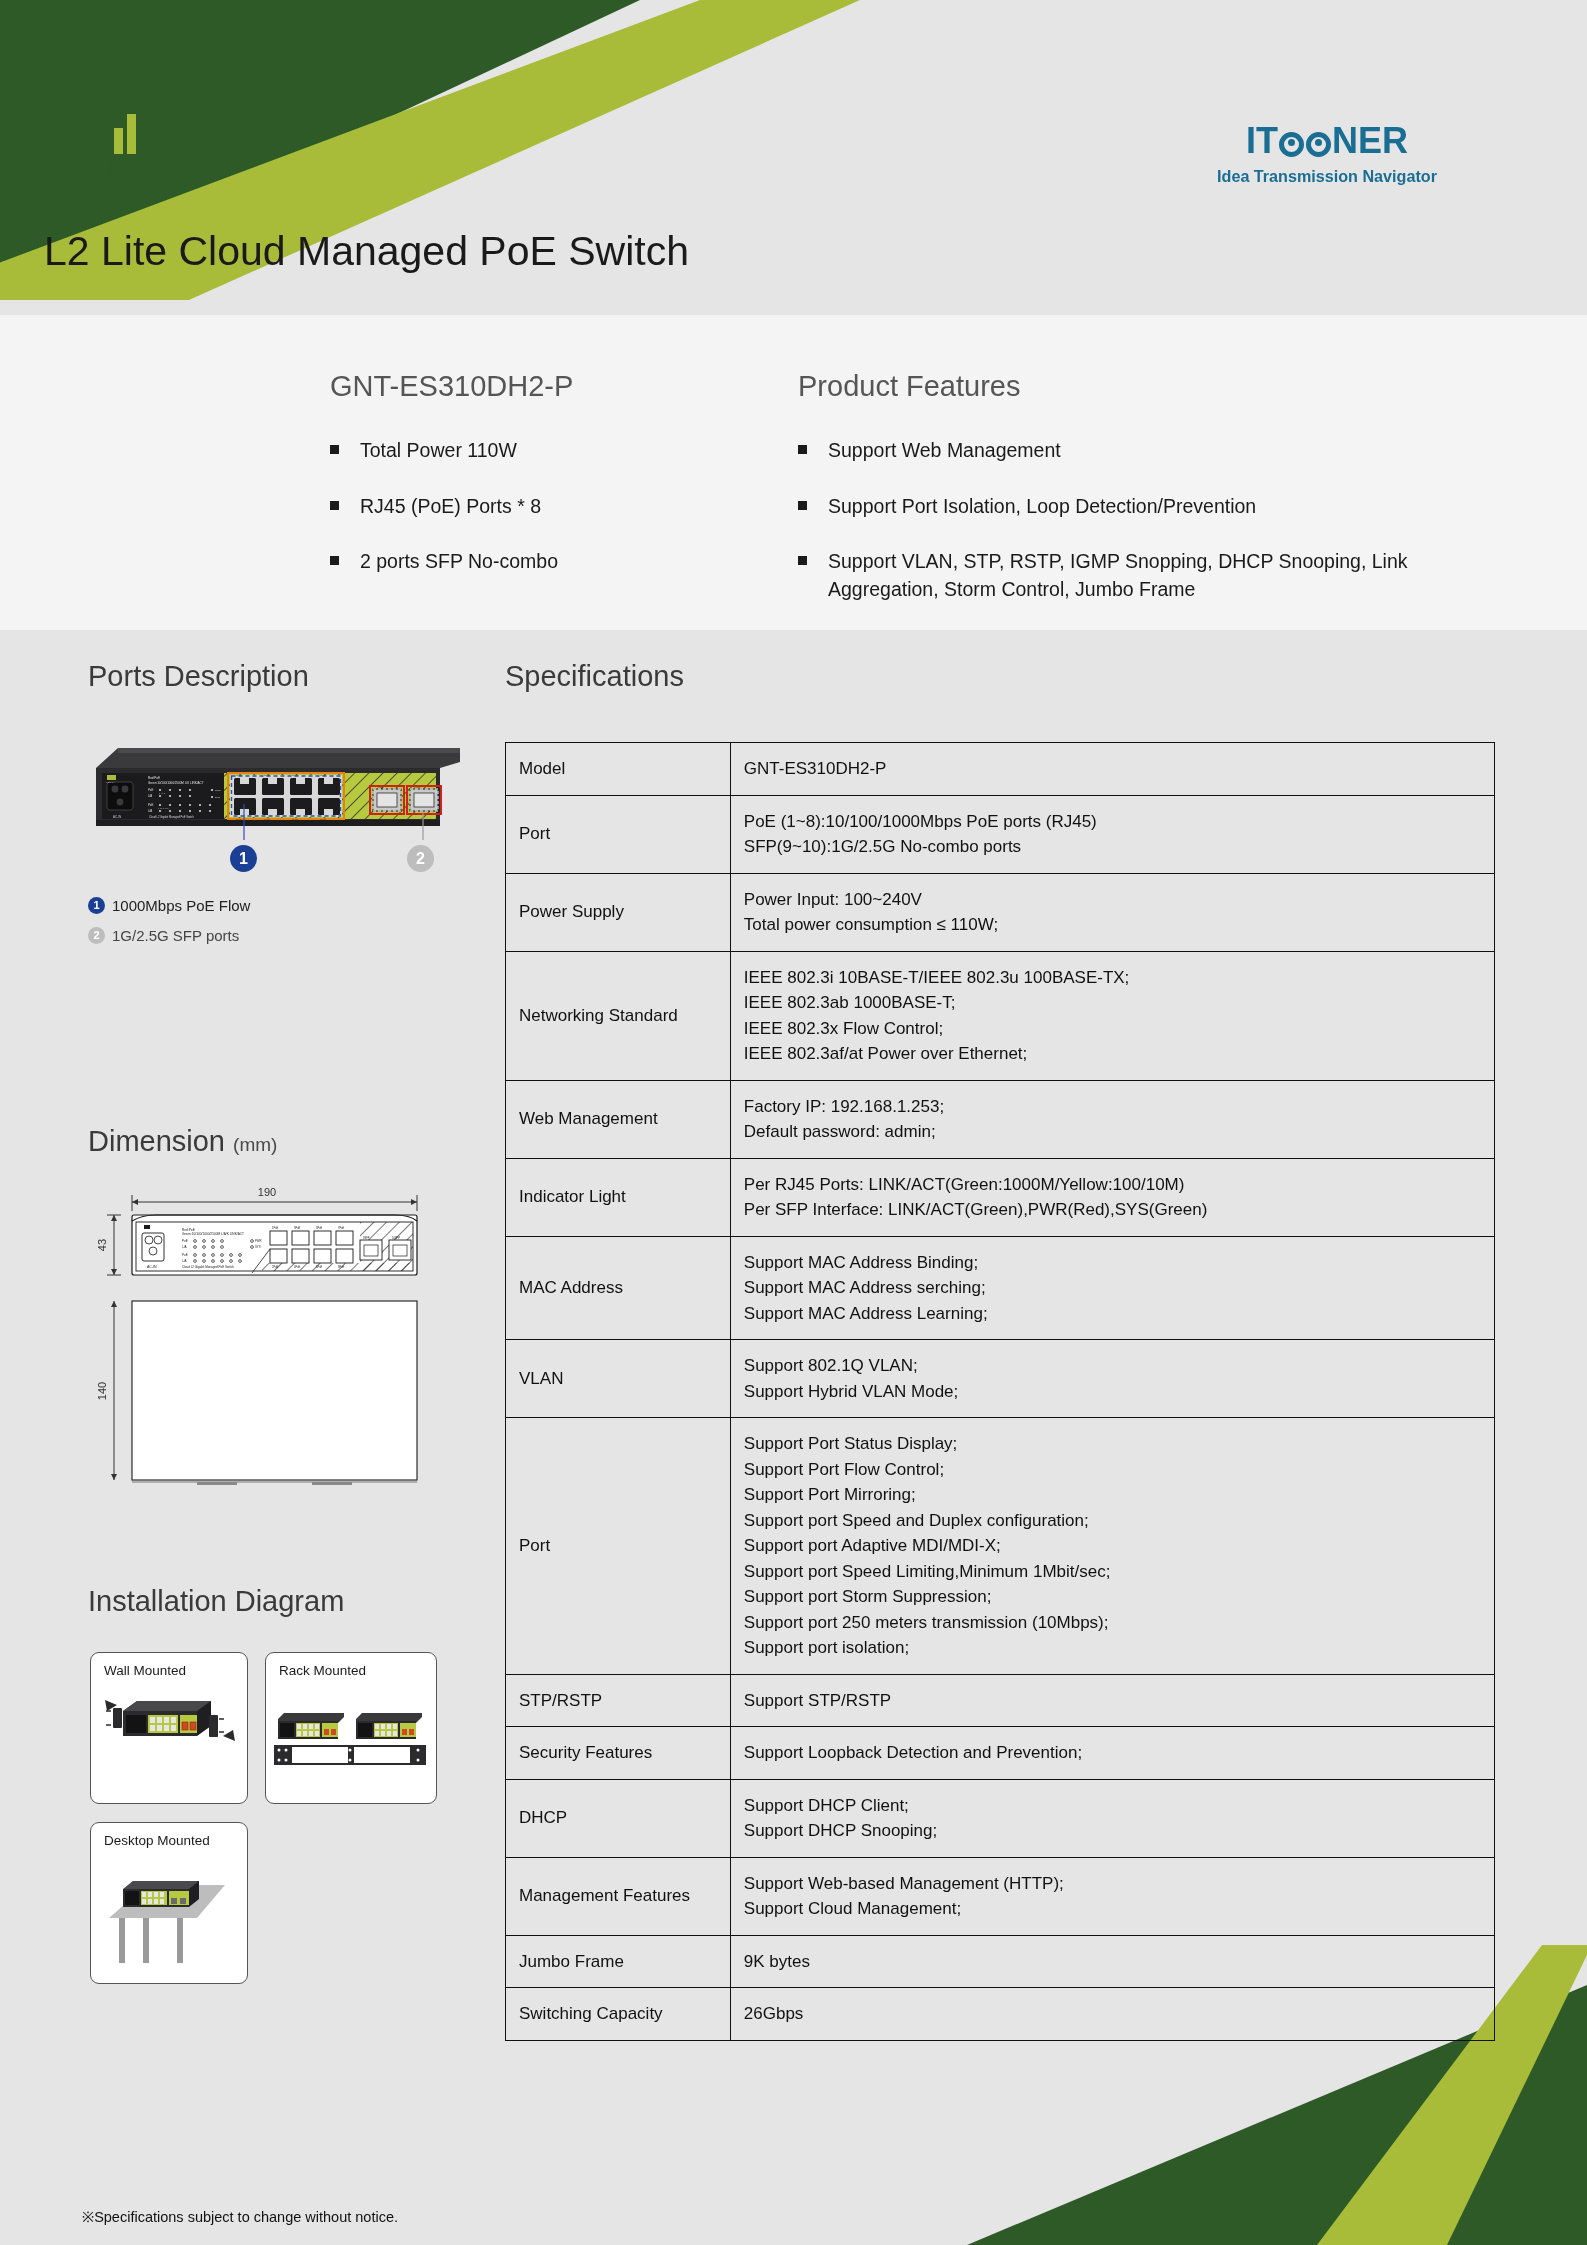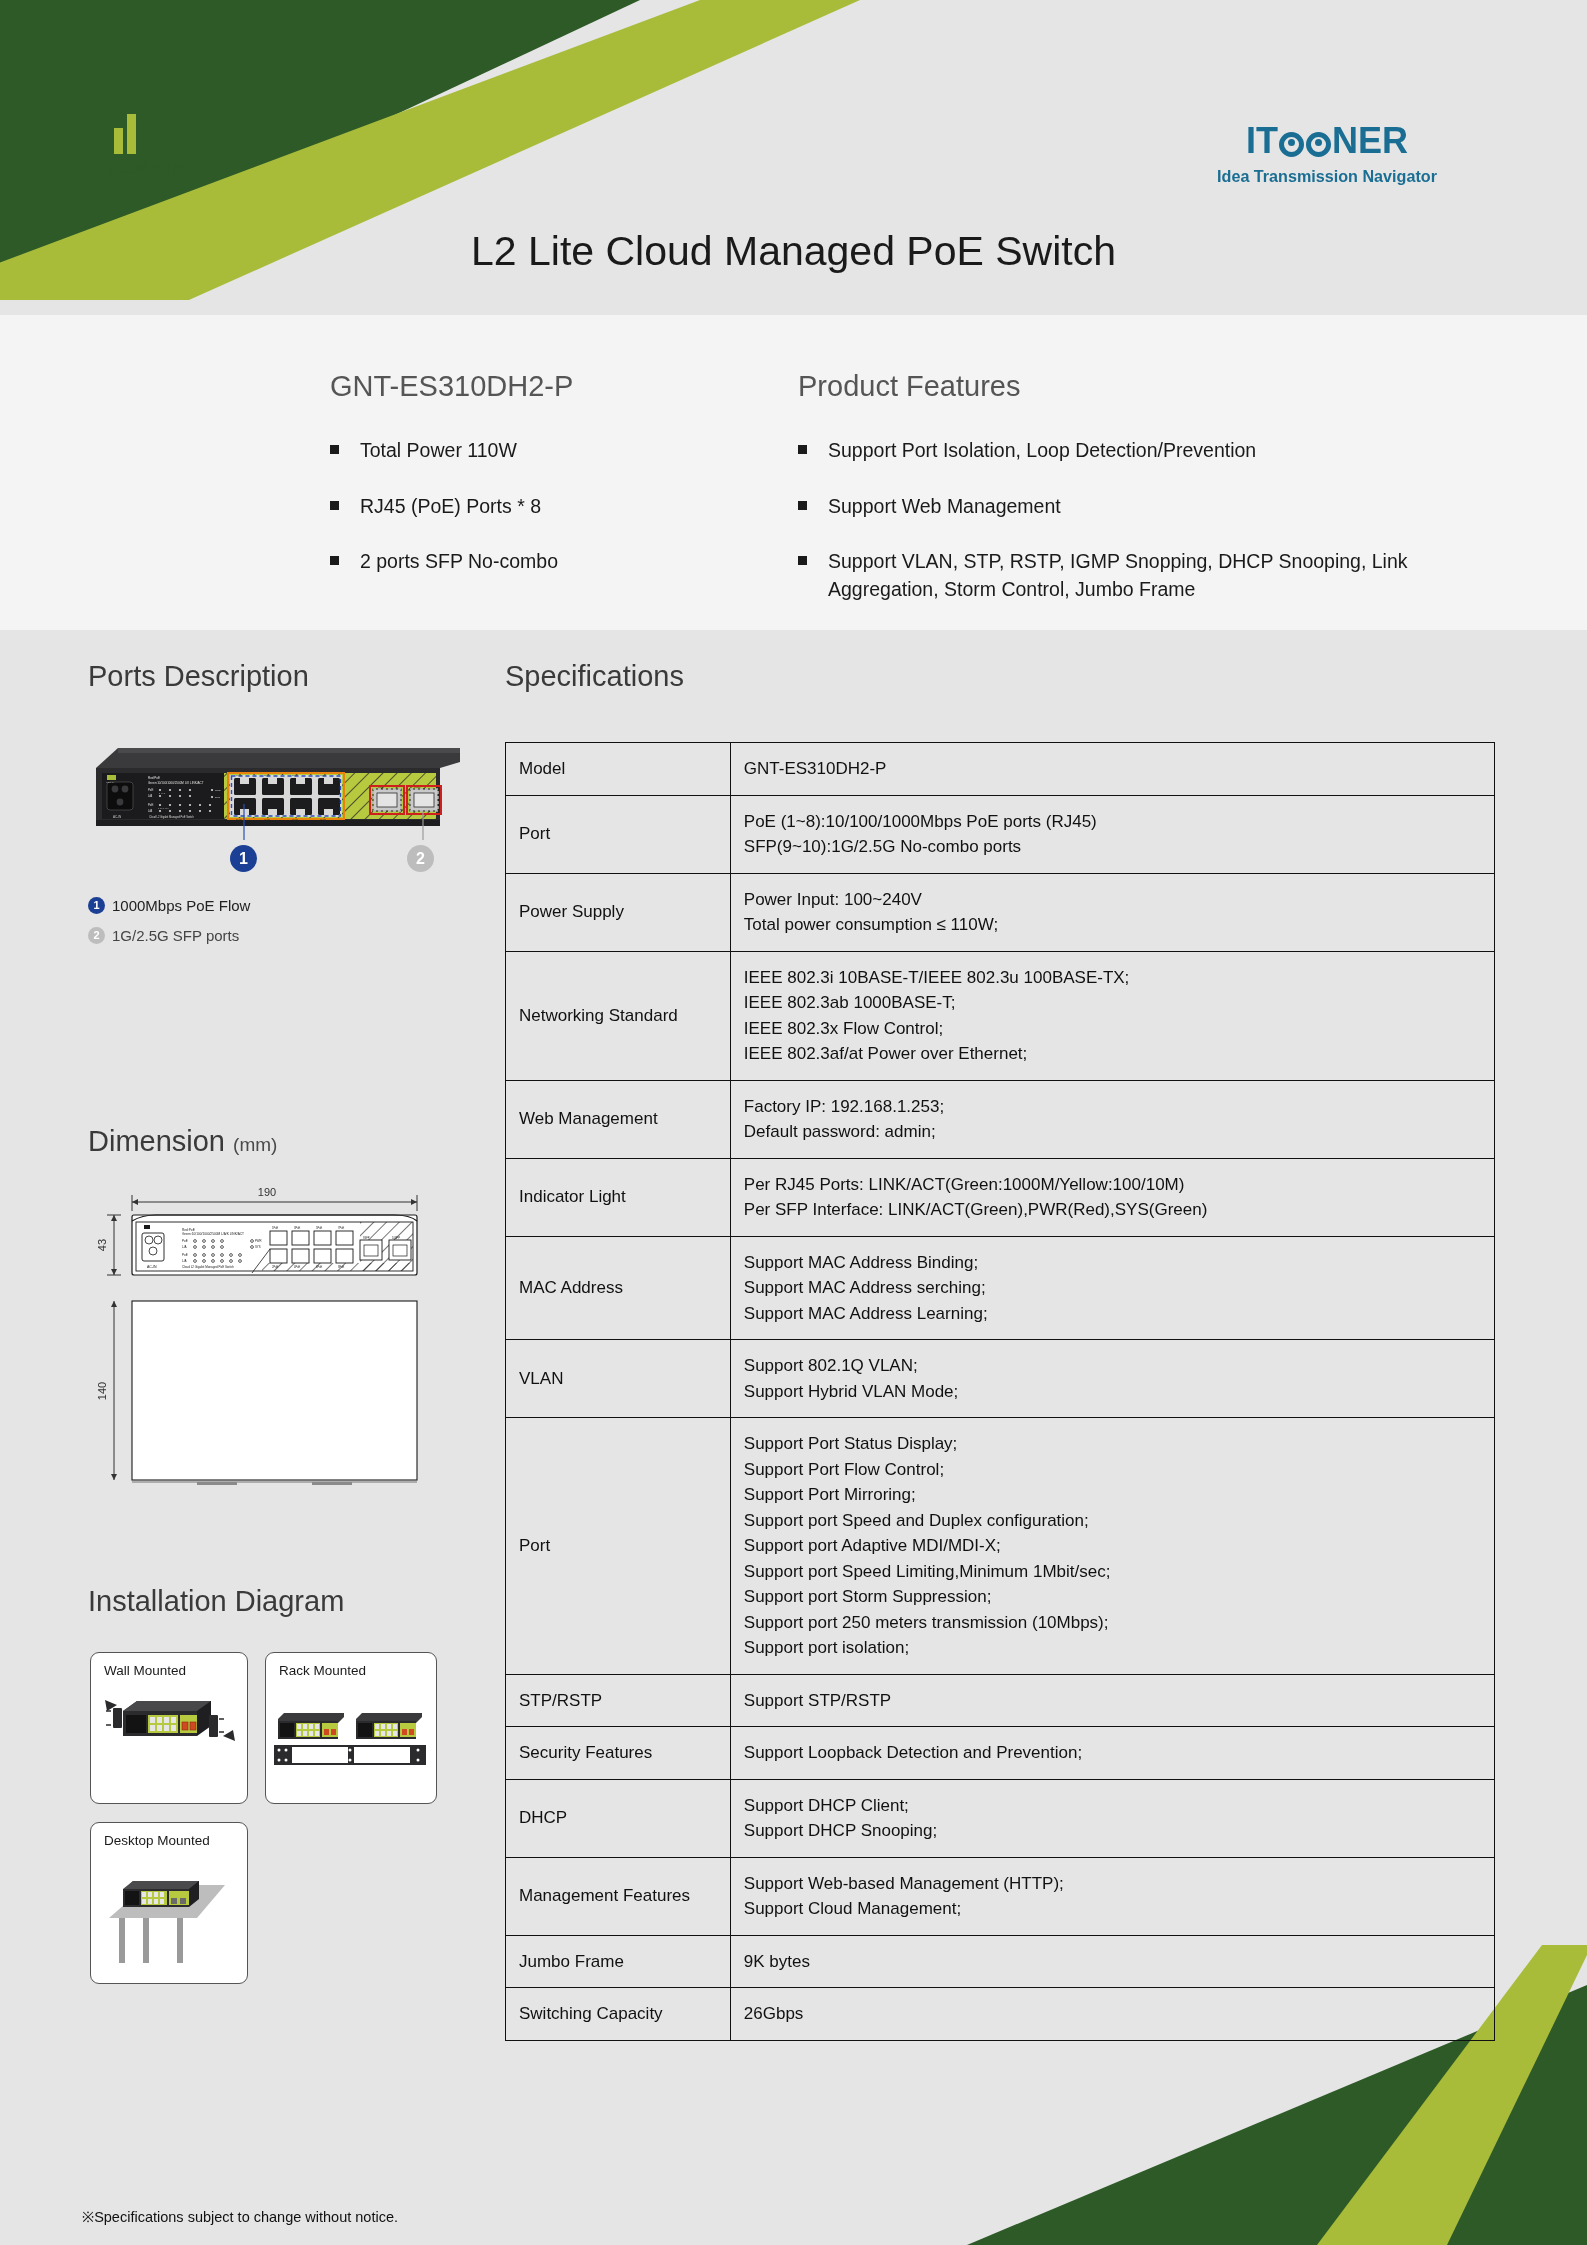--- a/index.html
+++ b/index.html
@@ -44,22 +44,22 @@
     background: #1a6e93; border-radius: 50%; top: 2px; left: 4px;
   }
   .itooner-sub {
     font-family: "Liberation Sans", sans-serif; font-weight: bold;
     font-size: 17px; color: #1a6e93; margin-top: 5px;
     transform: scaleX(0.95);
   }
 
   .main-title {
     position: absolute; top: 228px; left: 0; width: 1587px;
-    text-align: center; font-size: 41px; color: #1a1a1a;
-    font-weight: normal; letter-spacing: 0px;
+    text-align: left; font-size: 41px; color: #1a1a1a;
+    font-weight: normal; letter-spacing: 0px; padding-left: 44px;
   }
 
   
   .prod-band {
     position: absolute; top: 315px; left: 0; width: 1587px; height: 315px;
     background: #f4f4f4;
   }
   .prod-model {
     position: absolute; left: 330px; top: 55px;
     font-size: 29px; color: #555; letter-spacing: 0px;
@@ -193,25 +193,25 @@
       </div>
       <div class="bullet-row">
         <span class="bullet-sq"></span>
         <span class="bullet-txt">2 ports SFP No-combo</span>
       </div>
     </div>
 
     <div class="bullets right">
       <div class="bullet-row">
         <span class="bullet-sq"></span>
-        <span class="bullet-txt">Support Port Isolation, Loop Detection/Prevention</span>
+        <span class="bullet-txt">Support Web Management</span>
       </div>
       <div class="bullet-row">
         <span class="bullet-sq"></span>
-        <span class="bullet-txt">Support Web Management</span>
+        <span class="bullet-txt">Support Port Isolation, Loop Detection/Prevention</span>
       </div>
       <div class="bullet-row">
         <span class="bullet-sq"></span>
         <span class="bullet-txt">Support VLAN, STP, RSTP, IGMP Snopping, DHCP Snooping, Link Aggregation, Storm Control, Jumbo Frame</span>
       </div>
     </div>
   </div>
 
   <div class="sec-h" style="left:88px; top:660px;">Ports Description</div>
 

